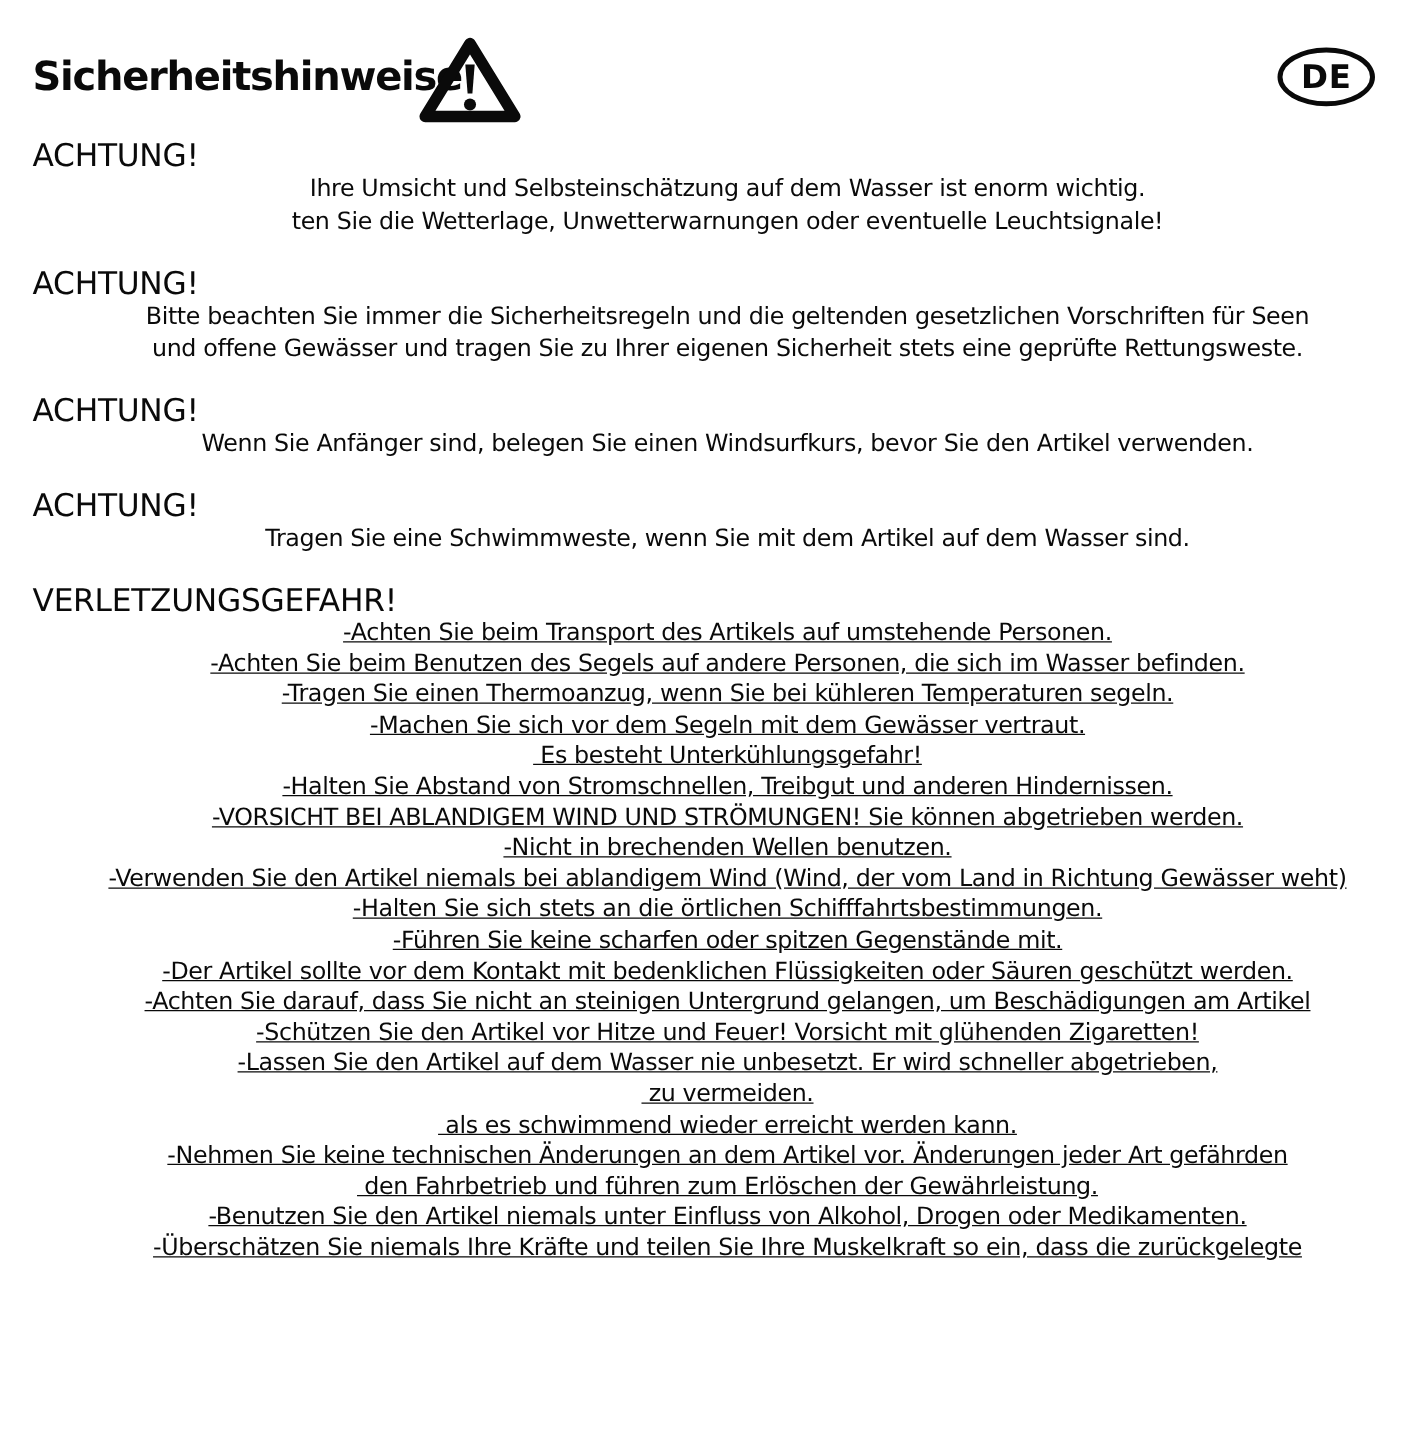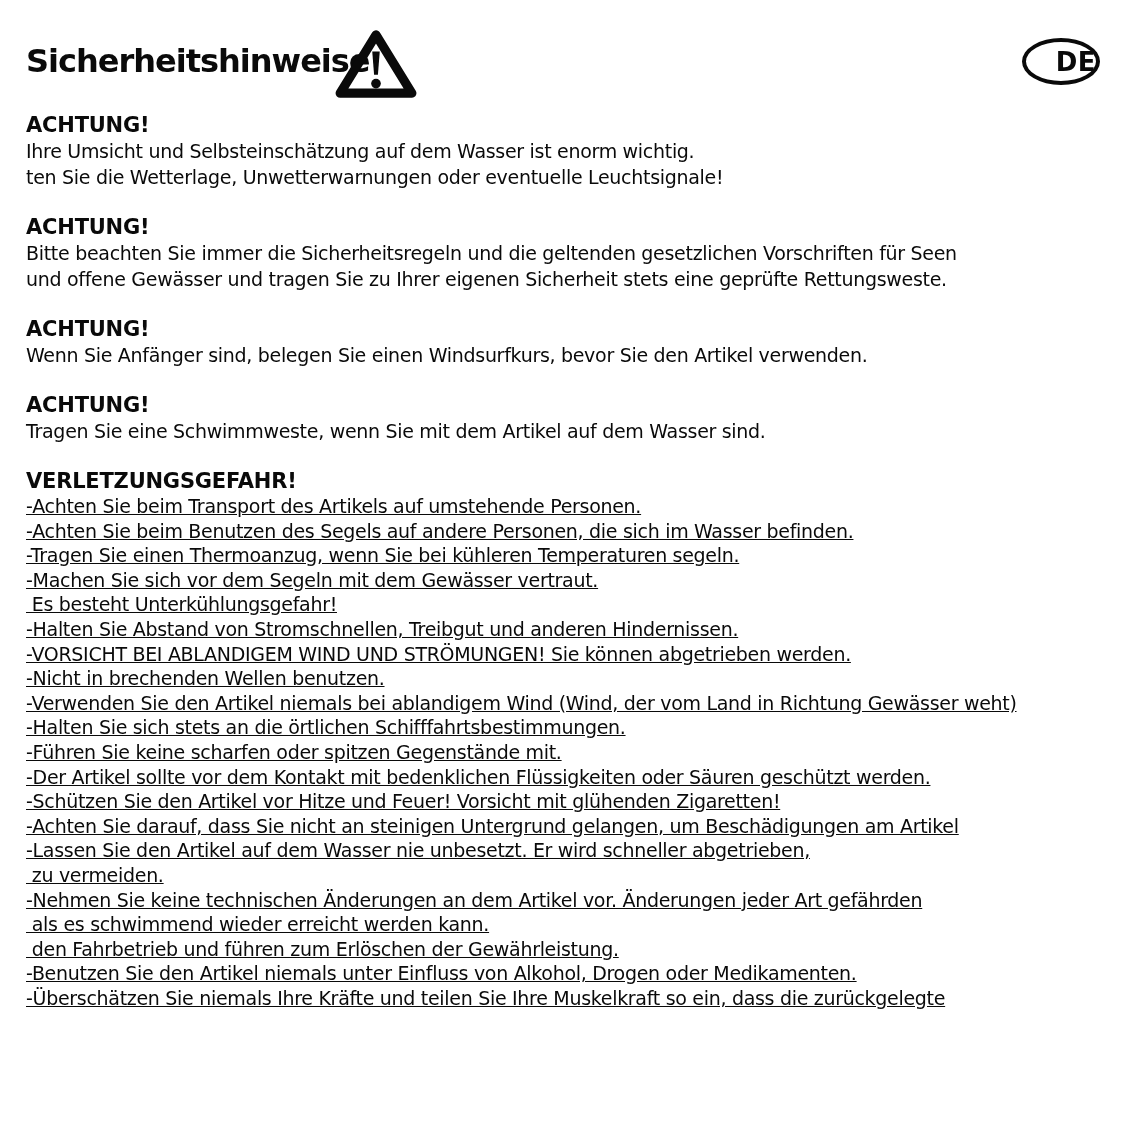--- a/index.html
+++ b/index.html
@@ -35,46 +35,47 @@
   .lang-badge {
     position: absolute;
     left: 1022px;
     top: 38px;
     width: 70px;
     height: 39px;
     border: 4px solid #0a0a0a;
     border-radius: 50%;
     display: flex;
     align-items: center;
-    justify-content: flex-end;
+    justify-content: center;
     font-weight: bold;
     font-size: 26px;
     letter-spacing: 0.5px;
   }
   .content {
     position: absolute;
     left: 26px;
     top: 112px;
     right: 4px;
   }
   .sec { margin: 0 0 24px 0; }
   .sec:last-child { margin-bottom: 0; }
   .sec-heading {
     margin: 0;
-    font-size: 21px;
-    font-weight: bold;
+    font-size: 25px;
+    font-weight: normal;
     line-height: 26px;
     letter-spacing: -0.2px;
     white-space: pre;
   }
   .line {
     font-size: 19px;
     line-height: 26px;
     letter-spacing: -0.3px;
     white-space: pre;
+    text-align: center;
   }
   .sec.compact .line { line-height: 24.6px; text-decoration: underline; }
 </style>
 </head>
 <body>
 
 <div class="page">
 
   <h1 class="page-title">Sicherheitshinweise</h1>
 
@@ -114,25 +115,25 @@
         <div class="line">-Tragen Sie einen Thermoanzug, wenn Sie bei kühleren Temperaturen segeln.</div>
         <div class="line">-Machen Sie sich vor dem Segeln mit dem Gewässer vertraut.</div>
         <div class="line"> Es besteht Unterkühlungsgefahr!</div>
         <div class="line">-Halten Sie Abstand von Stromschnellen, Treibgut und anderen Hindernissen.</div>
         <div class="line">-VORSICHT BEI ABLANDIGEM WIND UND STRÖMUNGEN! Sie können abgetrieben werden.</div>
         <div class="line">-Nicht in brechenden Wellen benutzen.</div>
         <div class="line">-Verwenden Sie den Artikel niemals bei ablandigem Wind (Wind, der vom Land in Richtung Gewässer weht)</div>
         <div class="line">-Halten Sie sich stets an die örtlichen Schifffahrtsbestimmungen.</div>
         <div class="line">-Führen Sie keine scharfen oder spitzen Gegenstände mit.</div>
         <div class="line">-Der Artikel sollte vor dem Kontakt mit bedenklichen Flüssigkeiten oder Säuren geschützt werden.</div>
+        <div class="line">-Achten Sie darauf, dass Sie nicht an steinigen Untergrund gelangen, um Beschädigungen am Artikel</div>
         <div class="line">-Schützen Sie den Artikel vor Hitze und Feuer! Vorsicht mit glühenden Zigaretten!</div>
-        <div class="line">-Achten Sie darauf, dass Sie nicht an steinigen Untergrund gelangen, um Beschädigungen am Artikel</div>
         <div class="line">-Lassen Sie den Artikel auf dem Wasser nie unbesetzt. Er wird schneller abgetrieben,</div>
         <div class="line"> zu vermeiden.</div>
+        <div class="line"> als es schwimmend wieder erreicht werden kann.</div>
         <div class="line">-Nehmen Sie keine technischen Änderungen an dem Artikel vor. Änderungen jeder Art gefährden</div>
-        <div class="line"> als es schwimmend wieder erreicht werden kann.</div>
         <div class="line"> den Fahrbetrieb und führen zum Erlöschen der Gewährleistung.</div>
         <div class="line">-Benutzen Sie den Artikel niemals unter Einfluss von Alkohol, Drogen oder Medikamenten.</div>
         <div class="line">-Überschätzen Sie niemals Ihre Kräfte und teilen Sie Ihre Muskelkraft so ein, dass die zurückgelegte</div>
       </section>
     </main>
 
 </div>
 
 </body></html>

